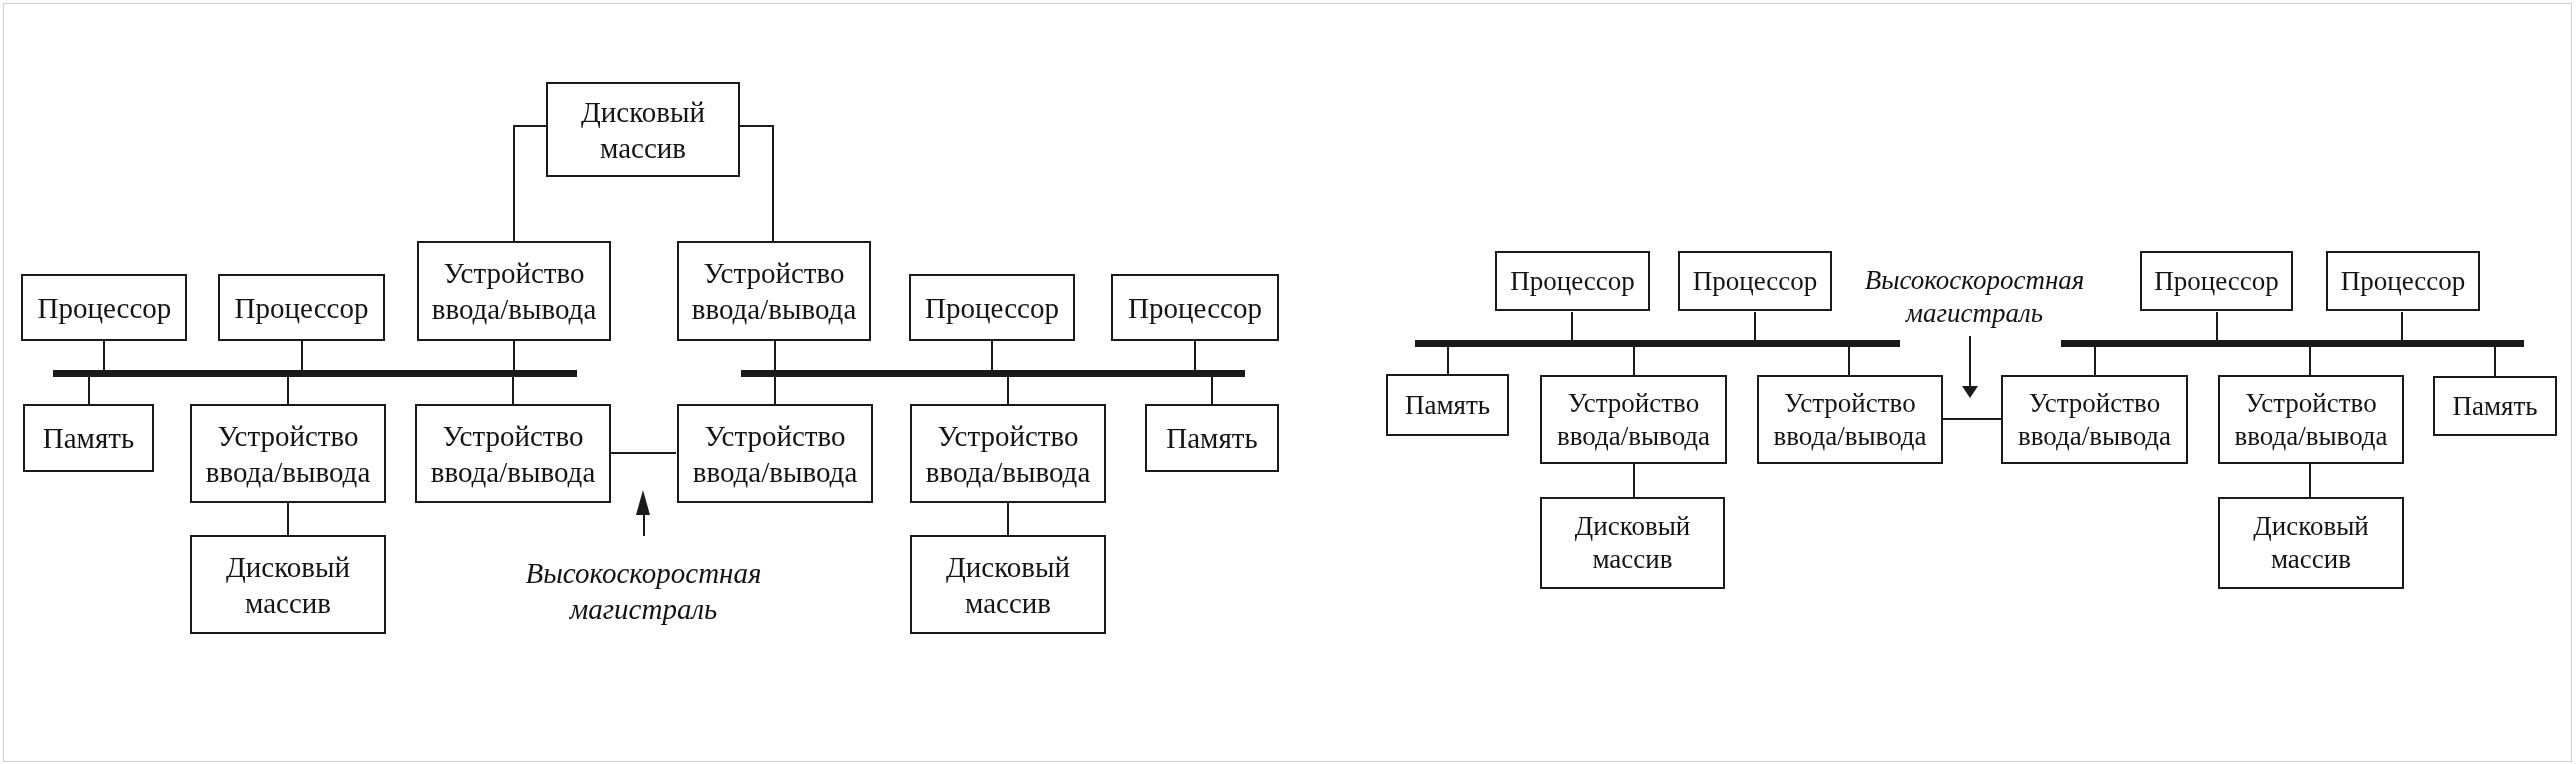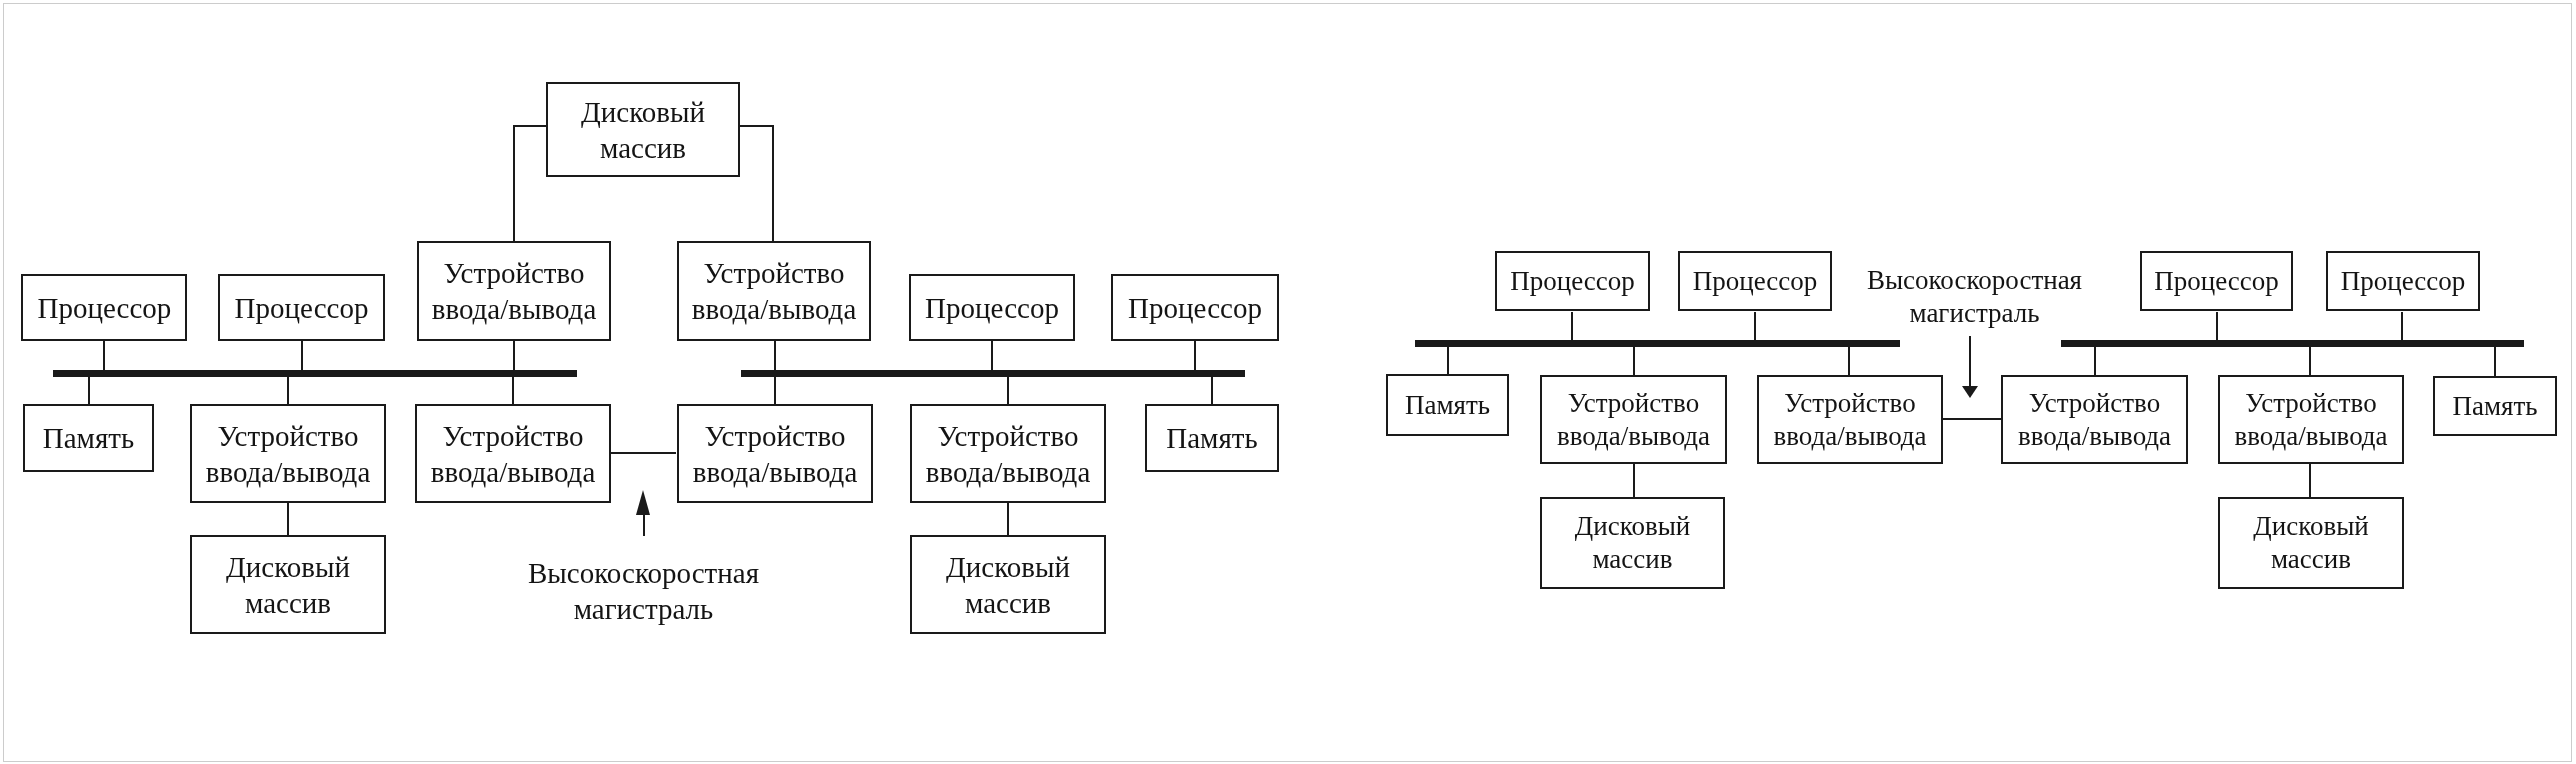--- a/index.html
+++ b/index.html
@@ -9,21 +9,21 @@
   .box{position:absolute;box-sizing:border-box;border:2.9px solid #1a1a1a;background:#ffffff;
        display:flex;flex-direction:column;align-items:center;justify-content:center;
        text-align:center;color:#141414;}
   .fl{font-size:29px;line-height:36px;}
   .fr{font-size:27px;line-height:33px;}
   .hline,.vline,.bus{position:absolute;background:#1a1a1a;}
   .bus{height:6.8px;}
   .vline{width:1.9px;}
   .hline{height:1.9px;}
   .buslabel{position:absolute;text-align:center;color:#141414;}
-  .buslabel span{display:block;}
+  .buslabel span{display:block;font-style:italic;}
   .ah-up{position:absolute;width:0;height:0;border-left:7.8px solid transparent;
          border-right:7.8px solid transparent;border-bottom:25px solid #1a1a1a;}
   .ah-down{position:absolute;width:0;height:0;border-left:8.7px solid transparent;
          border-right:8.7px solid transparent;border-top:12.6px solid #1a1a1a;}
   .box span{display:block;width:100%;}
 </style>
 </head>
 <body>
 
 <div class="canvas">

